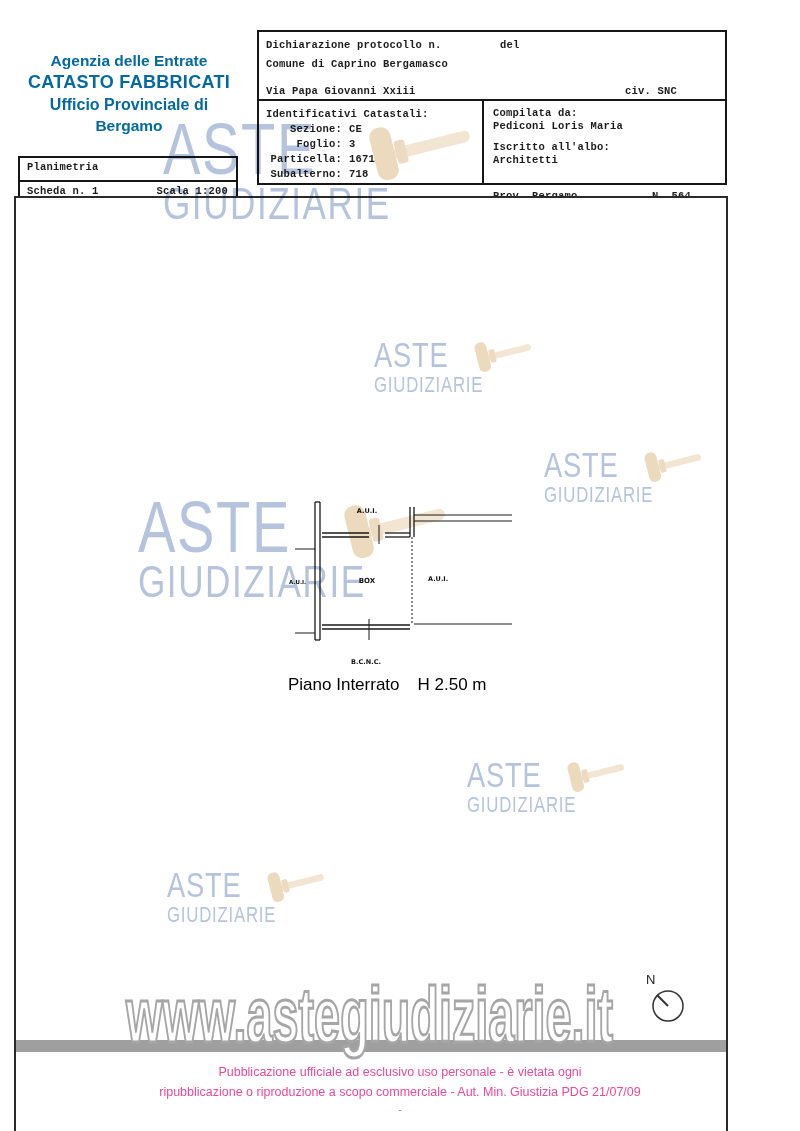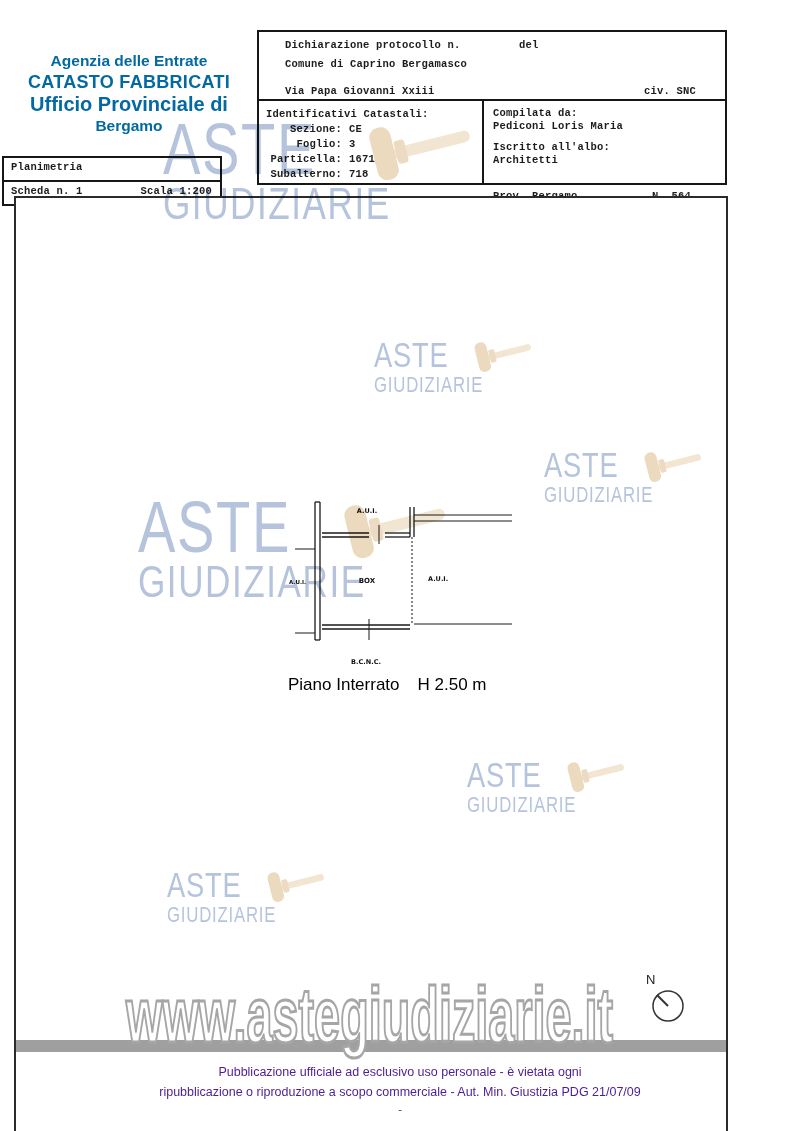--- a/index.html
+++ b/index.html
@@ -2,31 +2,31 @@
 <html><head>
 <meta charset="utf-8">
 <style>
   html,body{margin:0;padding:0;background:#fff;}
   .page{position:relative;width:800px;height:1131px;background:#fff;overflow:hidden;
         font-family:"Liberation Sans",sans-serif;color:#111;}
   
   .agency{position:absolute;left:23px;top:50px;width:212px;text-align:center;font-weight:bold;color:#0369a1;}
   .agency .a1{font-size:15.5px;line-height:21px;}
   .agency .a2{font-size:18px;line-height:23px;letter-spacing:.3px;}
-  .agency .a3{font-size:20px;line-height:21px;}
+  .agency .a3{font-size:16px;line-height:21px;}
   .agency .a4{font-size:15.5px;line-height:21px;}
   
   .mono{font-family:"Liberation Mono",monospace;font-weight:bold;font-size:10.5px;color:#1c1c1c;letter-spacing:.2px;}
   
-  .plan-meta{position:absolute;left:2px;top:156px;width:216px;border:2px solid #161616;background:#fff;}
+  .plan-meta{position:absolute;left:18px;top:156px;width:216px;border:2px solid #161616;background:#fff;}
   .plan-meta .row1{height:19px;border-bottom:2px solid #161616;padding:3px 0 0 7px;box-sizing:content-box;}
   .plan-meta .row2{height:19px;display:flex;justify-content:space-between;padding:3px 8px 0 7px;}
   
   .decl{position:absolute;left:257px;top:30px;width:470px;height:155px;border:2px solid #161616;background:#fff;box-sizing:border-box;}
-  .decl-top{position:relative;height:67px;margin-left:19px;}
+  .decl-top{position:relative;height:67px;}
   .decl-top .dr{position:absolute;left:7px;right:4px;}
   .decl-top .dr1{top:7px;}
   .decl-top .dr2{top:26px;}
   .decl-top .dr3{top:53px;}
   .decl-top .del{position:absolute;left:234px;top:0;}
   .decl-top .civ{position:absolute;left:359px;top:0;}
   .decl-bottom{display:flex;height:84px;border-top:2px solid #161616;}
   .cell-ids{width:223px;padding:6px 0 0 7px;box-sizing:border-box;}
   .cell-ids .ids-title{line-height:15px;}
   .idrow{display:flex;line-height:15px;}
@@ -57,21 +57,21 @@
   .wm .t1,.wm .t2{display:inline-block;transform:scaleX(.78);transform-origin:0 50%;
        color:#a8b9d6;font-family:"Liberation Sans",sans-serif;white-space:nowrap;}
   .wm .t2{display:block;}
   .wm-large .t1{font-size:72px;line-height:.82;letter-spacing:2px;}
   .wm-large .t2{font-size:45px;line-height:.9;letter-spacing:2px;margin-top:2px;}
   .wm-large .gavel{width:118px;height:64px;margin-left:2px;}
   .wm-med .t1{font-size:35px;line-height:.84;letter-spacing:1px;}
   .wm-med .t2{font-size:21.5px;line-height:.95;letter-spacing:1px;margin-top:1px;}
   .wm-med .gavel{width:66px;height:38px;margin-left:1px;}
   
-  .footer{position:absolute;left:0;top:1062px;width:100%;text-align:center;color:#4c1d95;font-size:12.5px;line-height:20px;}
+  .footer{position:absolute;left:0;top:1062px;width:100%;text-align:center;color:#ec4899;font-size:12.5px;line-height:20px;}
   .footer .f3{font-size:11px;line-height:14px;}
 </style>
 </head>
 <body>
 
 <div class="page">
 
   <div class="agency">
     <div class="a1">Agenzia delle Entrate</div>
     <div class="a2">CATASTO FABBRICATI</div>

